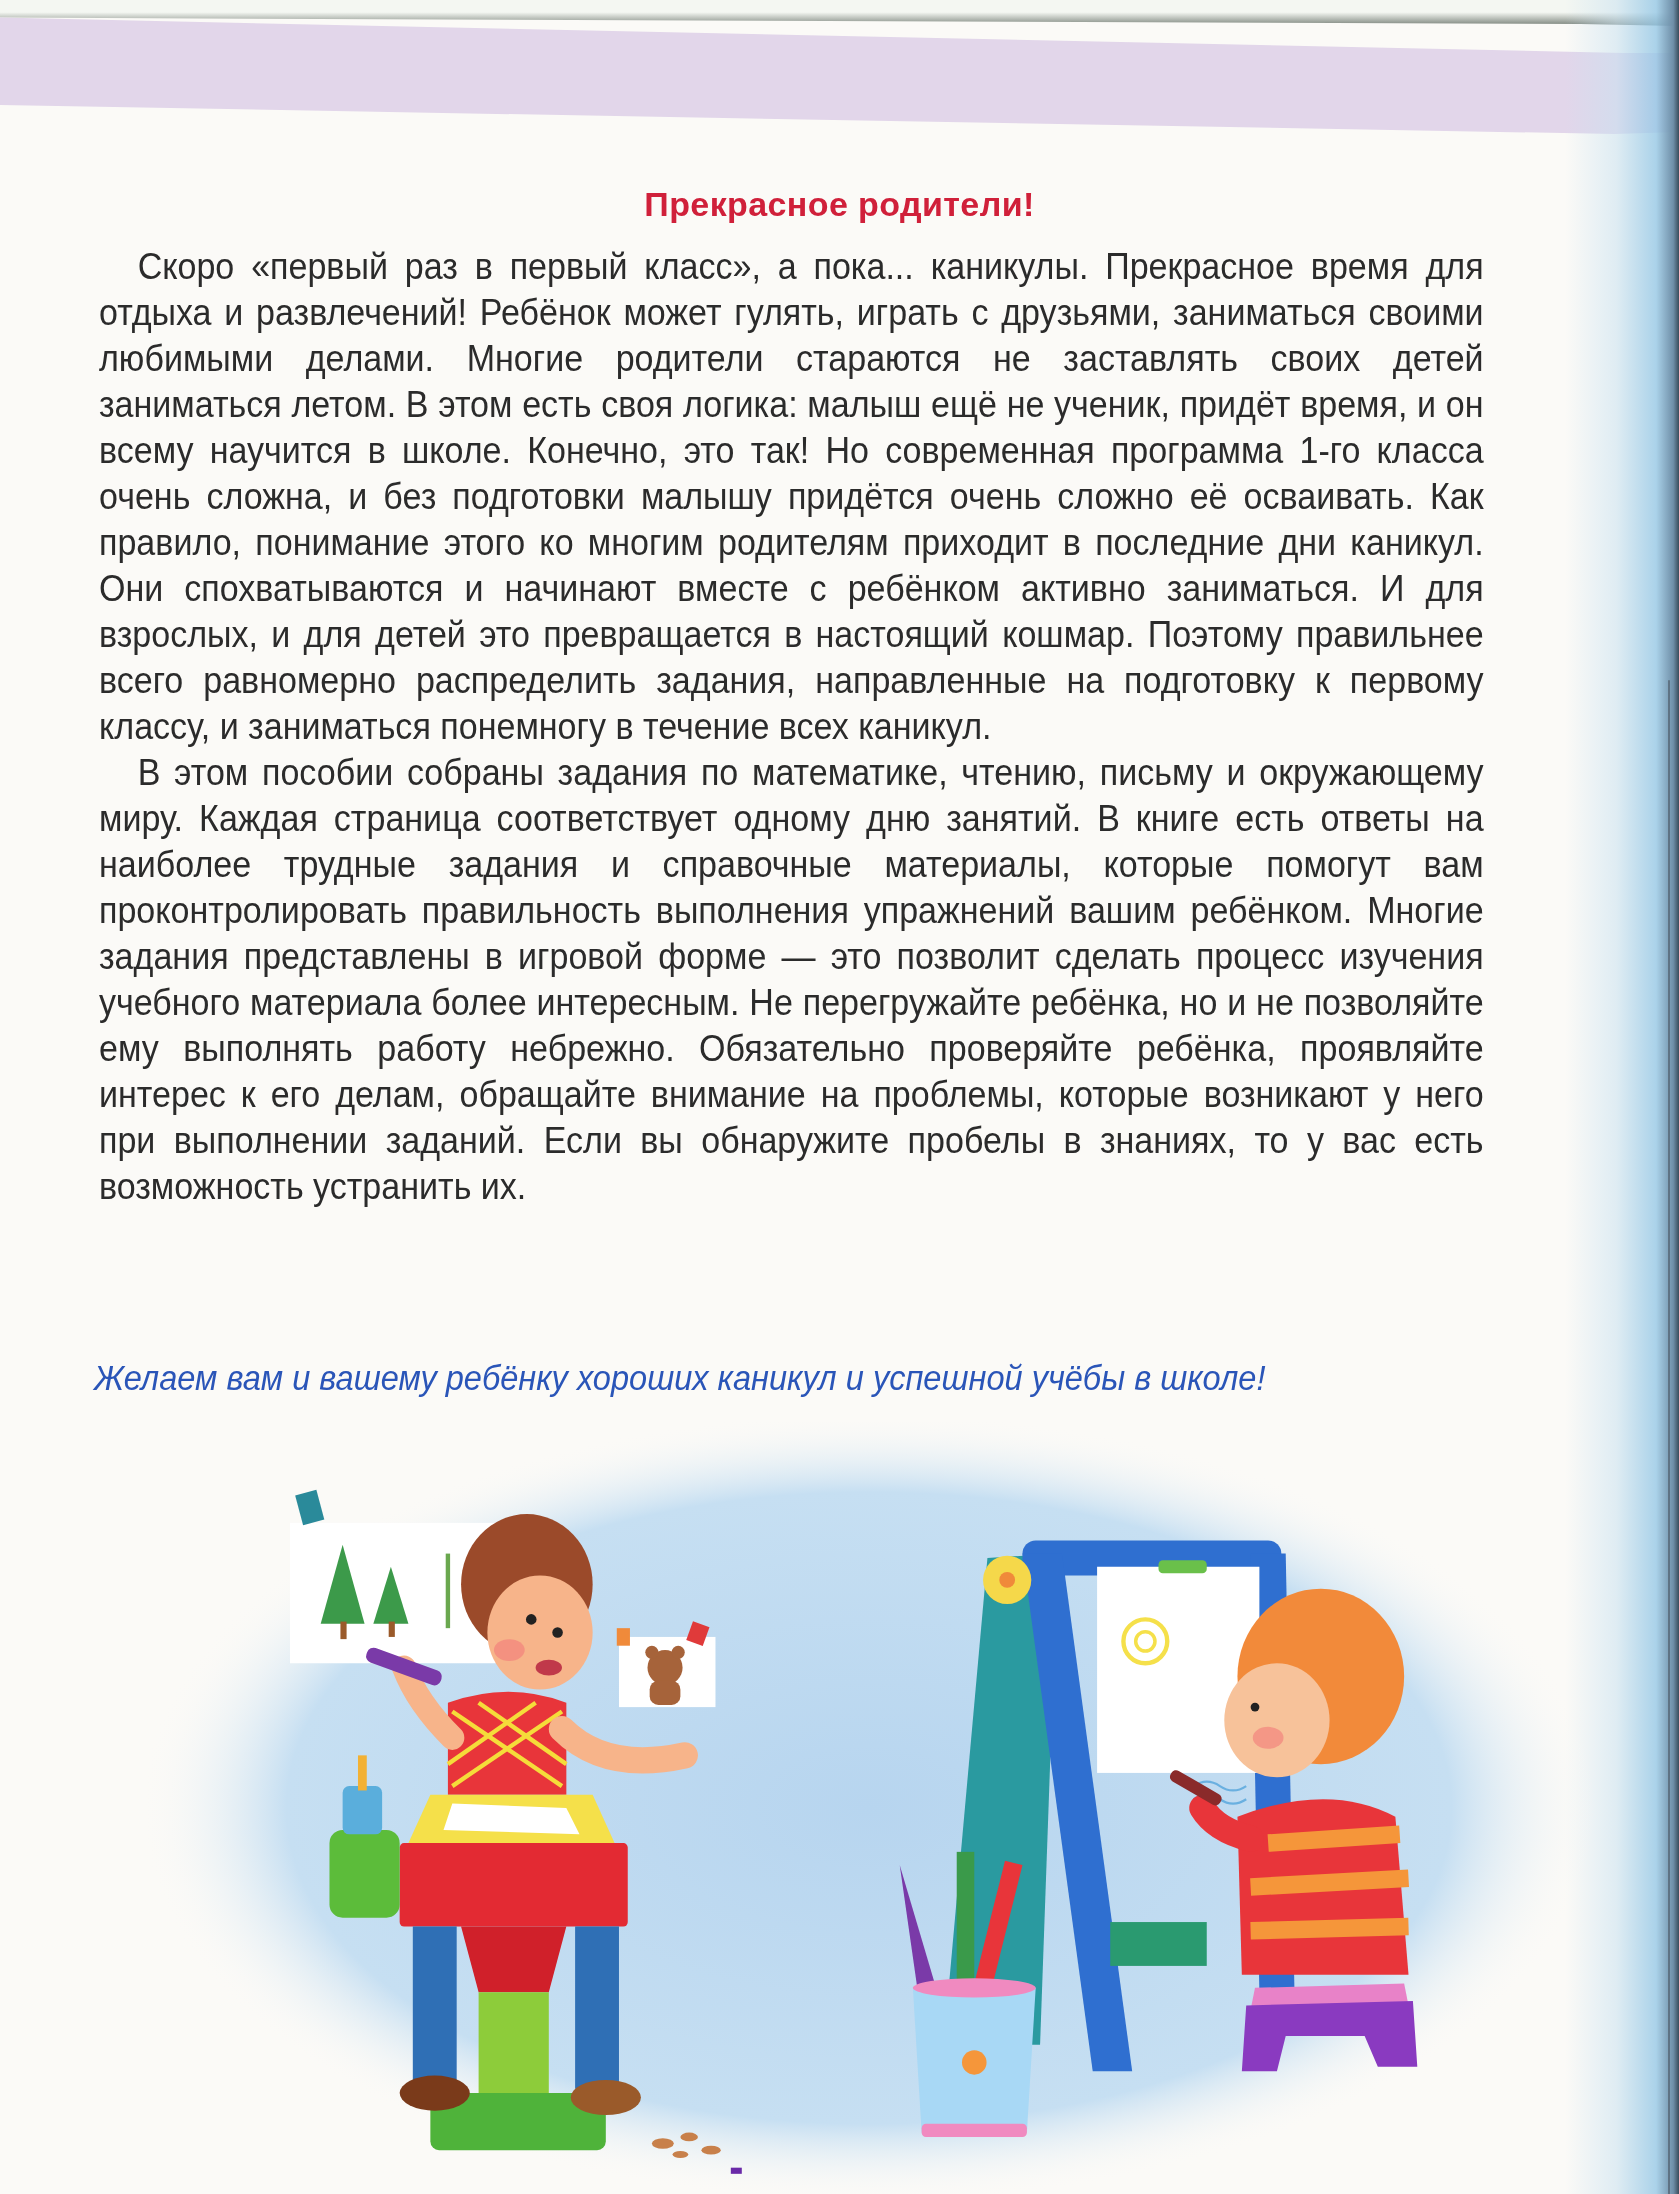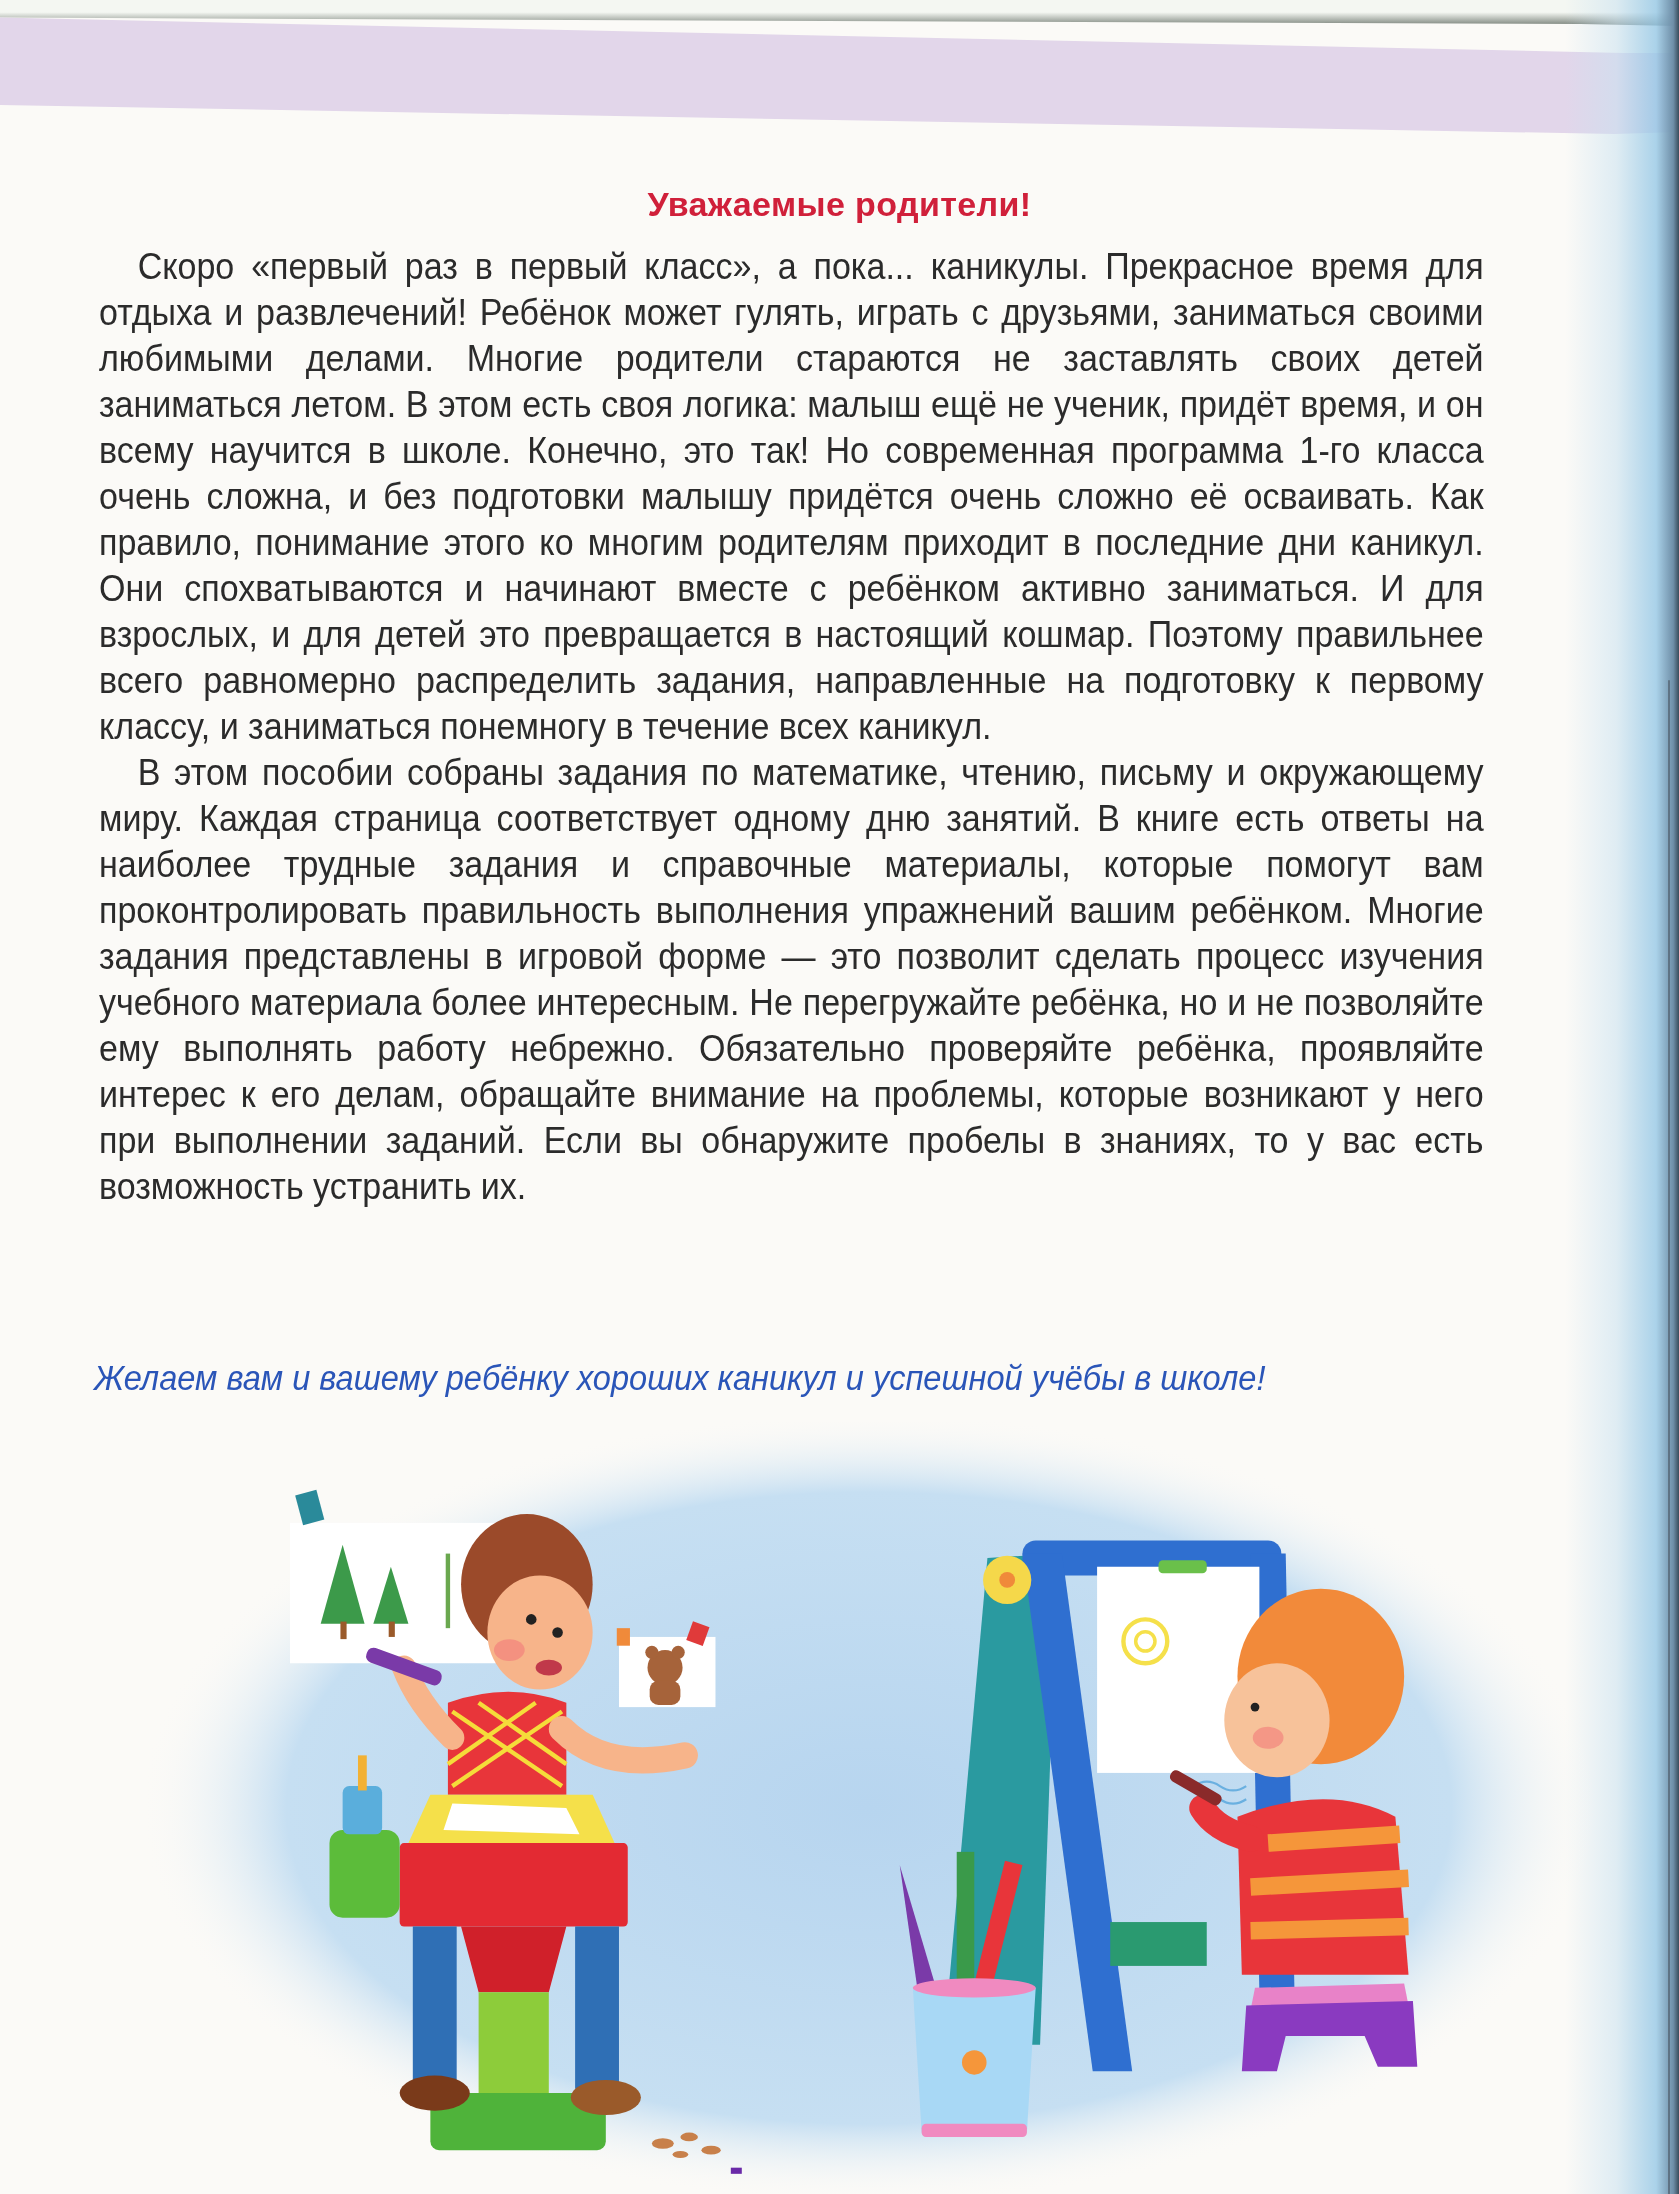--- a/index.html
+++ b/index.html
@@ -53,21 +53,21 @@
 </style>
 </head>
 <body>
 
 <div class="top-shadow"></div>
 <div class="top-band"></div>
 <div class="bottom-band"></div>
 <div class="right-edge"></div>
 <div class="spine-line"></div>
 
-<h1 class="title">Уважаемые родители!</h1>
+<h1 class="title">Прекрасное родители!</h1>
 
 <div class="body-text">
   <p>Скоро «первый раз в первый класс», а пока... каникулы. Прекрасное время для отдыха и развлечений! Ребёнок может гулять, играть с друзьями, заниматься своими любимыми делами. Многие родители стараются не заставлять своих детей заниматься летом. В этом есть своя логика: малыш ещё не ученик, придёт время, и он всему научится в школе. Конечно, это так! Но современная программа 1-го класса очень сложна, и без подготовки малышу придётся очень сложно её осваивать. Как правило, понимание этого ко многим родителям приходит в последние дни каникул. Они спохватываются и начинают вместе с ребёнком активно заниматься. И для взрослых, и для детей это превращается в настоящий кошмар. Поэтому правильнее всего равномерно распределить задания, направленные на подготовку к первому классу, и заниматься понемногу в течение всех каникул.</p>
   <p>В этом пособии собраны задания по математике, чтению, письму и окружающему миру. Каждая страница соответствует одному дню занятий. В книге есть ответы на наиболее трудные задания и справочные материалы, которые помогут вам проконтролировать правильность выполнения упражнений вашим ребёнком. Многие задания представлены в игровой форме — это позволит сделать процесс изучения учебного материала более интересным. Не перегружайте ребёнка, но и не позволяйте ему выполнять работу небрежно. Обязательно проверяйте ребёнка, проявляйте интерес к его делам, обращайте внимание на проблемы, которые возникают у него при выполнении заданий. Если вы обнаружите пробелы в знаниях, то у вас есть возможность устранить их.</p>
 </div>
 
 <div class="wish">Желаем вам и вашему ребёнку хороших каникул и успешной учёбы в школе!</div>
 
 <div class="illustration">
   <svg viewBox="0 0 3300 1760" xmlns="http://www.w3.org/2000/svg">

